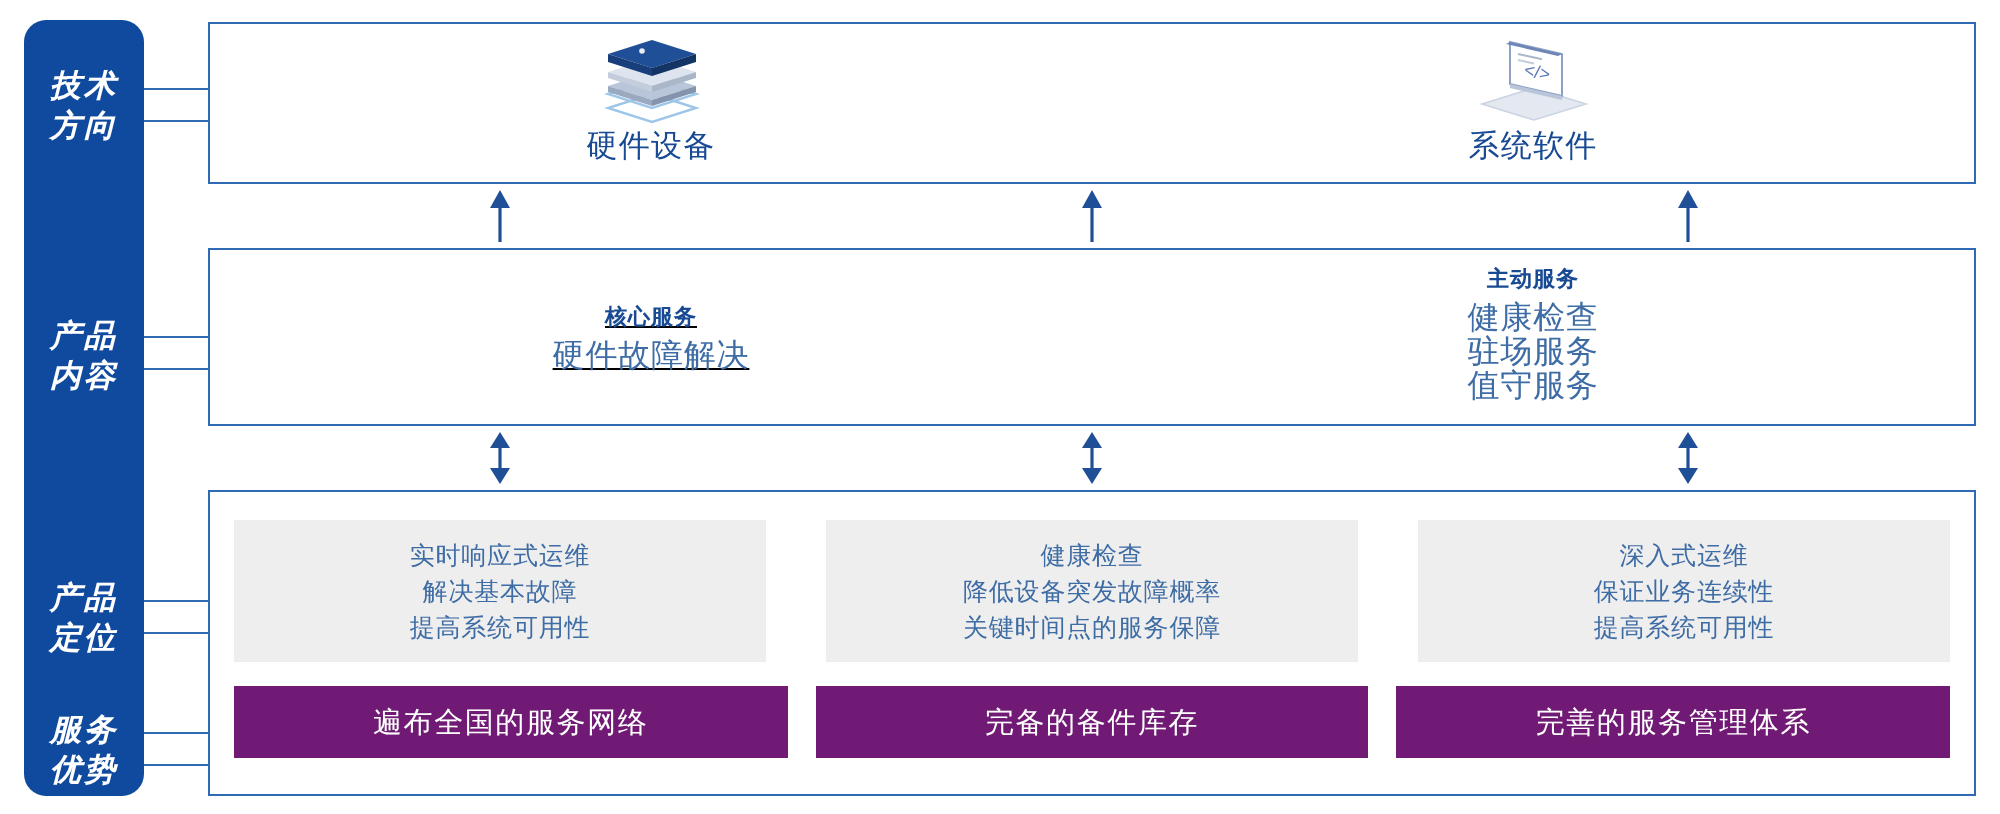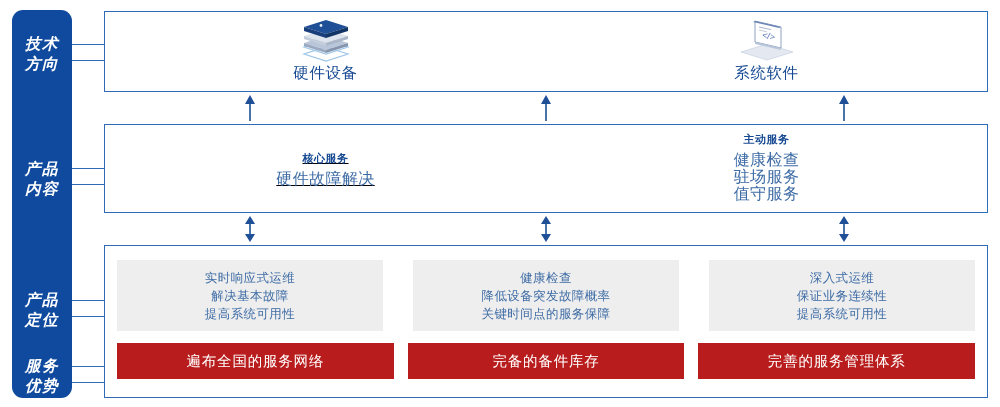--- a/index.html
+++ b/index.html
@@ -159,21 +159,21 @@
     position: absolute;
     left: 12px;
     top: 97px;
     right: 12px;
     height: 36px;
     display: flex;
     gap: 14px;
   }
   .blue-bar {
     flex: 1;
-    background: #b91c1c;
+    background: #701a75;
     display: flex;
     align-items: center;
     justify-content: center;
     color: #ffffff;
     font-size: 14.5px;
     letter-spacing: 0.8px;
   }
 
   
   .arrow-svg { position: absolute; z-index: 4; }

